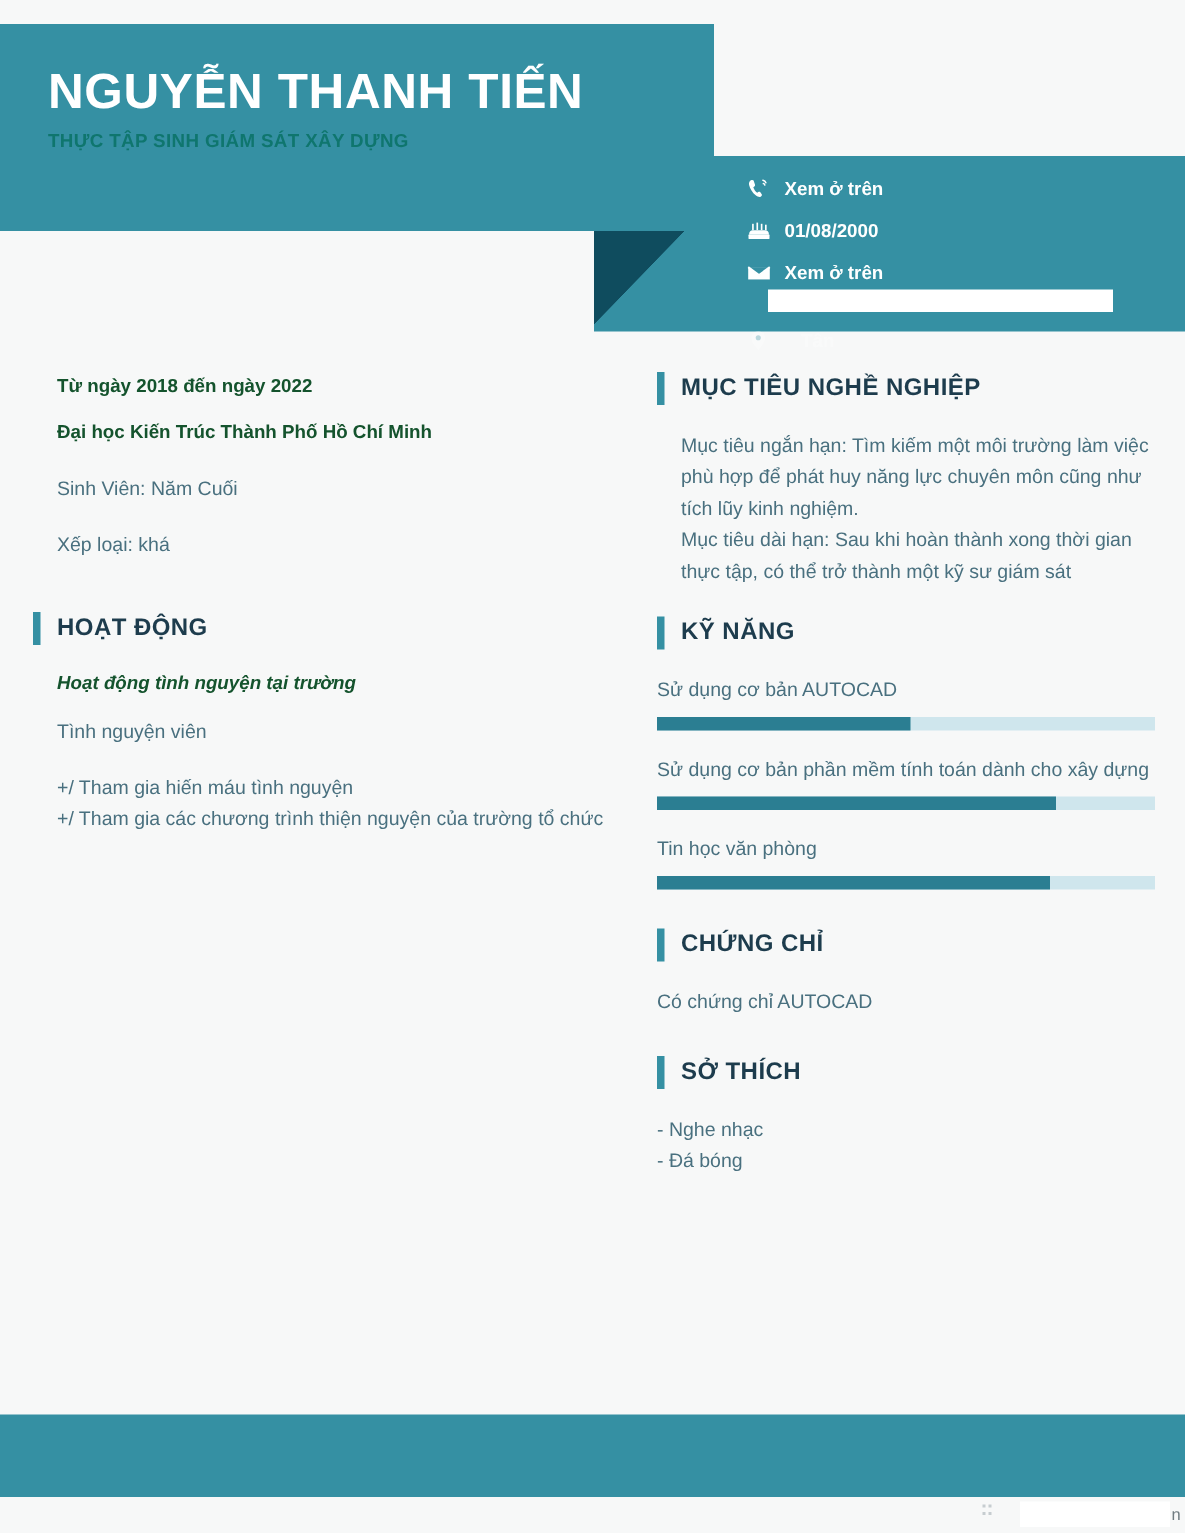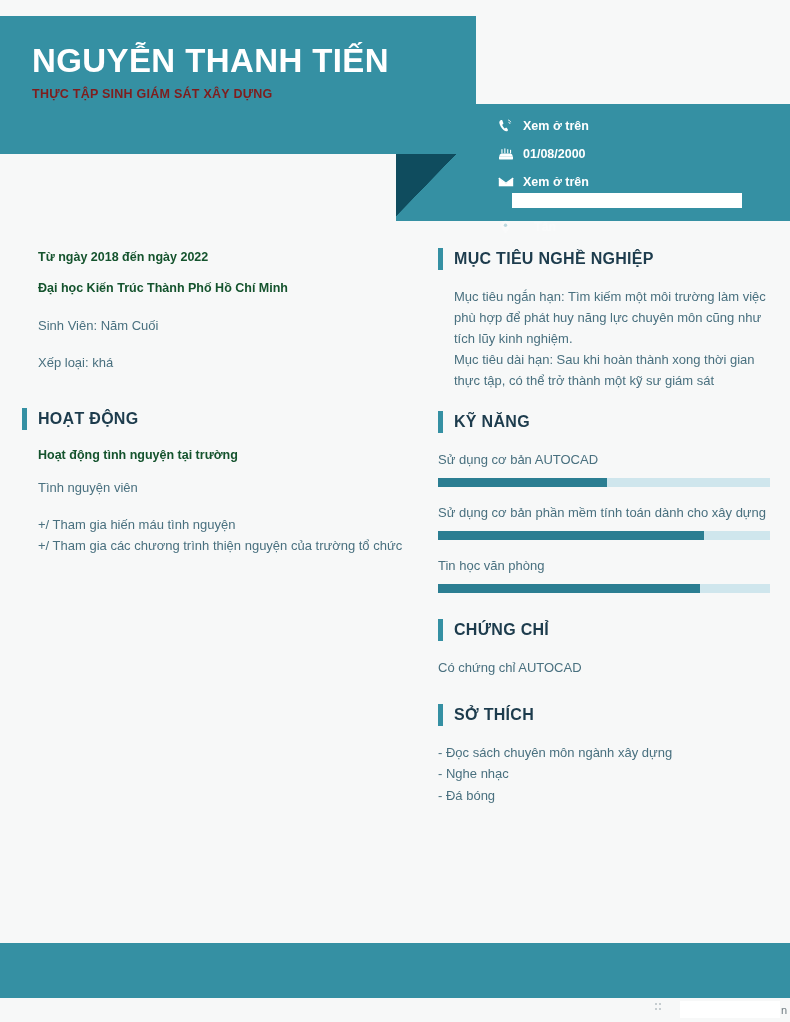--- a/index.html
+++ b/index.html
@@ -63,21 +63,21 @@
     color: #ffffff;
     line-height: 1.1;
   }
 
   .name-subtitle {
     position: absolute;
     left: 32px; top: 71px;
     font-size: 12.5px;
     font-weight: bold;
     letter-spacing: 0.25px;
-    color: #7f1d1d;
+    color: #0f766e;
   }
 
   .contact-list {
     position: absolute;
     left: 497px; top: 96px;
     width: 285px;
   }
 
   .contact-row {
     display: flex;
@@ -168,21 +168,21 @@
     line-height: 1.55;
     margin-bottom: 12px;
   }
 
   .txt-normal {
     font-size: 13px;
     color: #49707f;
     line-height: 1.62;
   }
 
-  .gap-sm { margin-bottom: 12px; }
+  .gap-sm { margin-bottom: 12px; font-style: italic; }
   .gap-md { margin-bottom: 16px; }
 
   
   .skill { margin-bottom: 15px; }
 
   .skill-label {
     font-size: 13px;
     color: #49707f;
     line-height: 1.62;
     margin-bottom: 8px;
@@ -391,21 +391,20 @@
         <div class="txt-normal">Có chứng chỉ AUTOCAD</div>
       </div>
     </div>
 
     <div class="section" style="margin-top:26px">
       <div class="section-head">
         <span class="accent-bar"></span>
         <span class="section-title">SỞ THÍCH</span>
       </div>
       <div>
-        <div class="txt-normal">- Đọc sách chuyên môn ngành xây dựng</div>
         <div class="txt-normal">- Nghe nhạc</div>
         <div class="txt-normal">- Đá bóng</div>
       </div>
     </div>
 
   </div>
 
   <div class="footer-band"></div>
 
   <div class="footer-dots">

